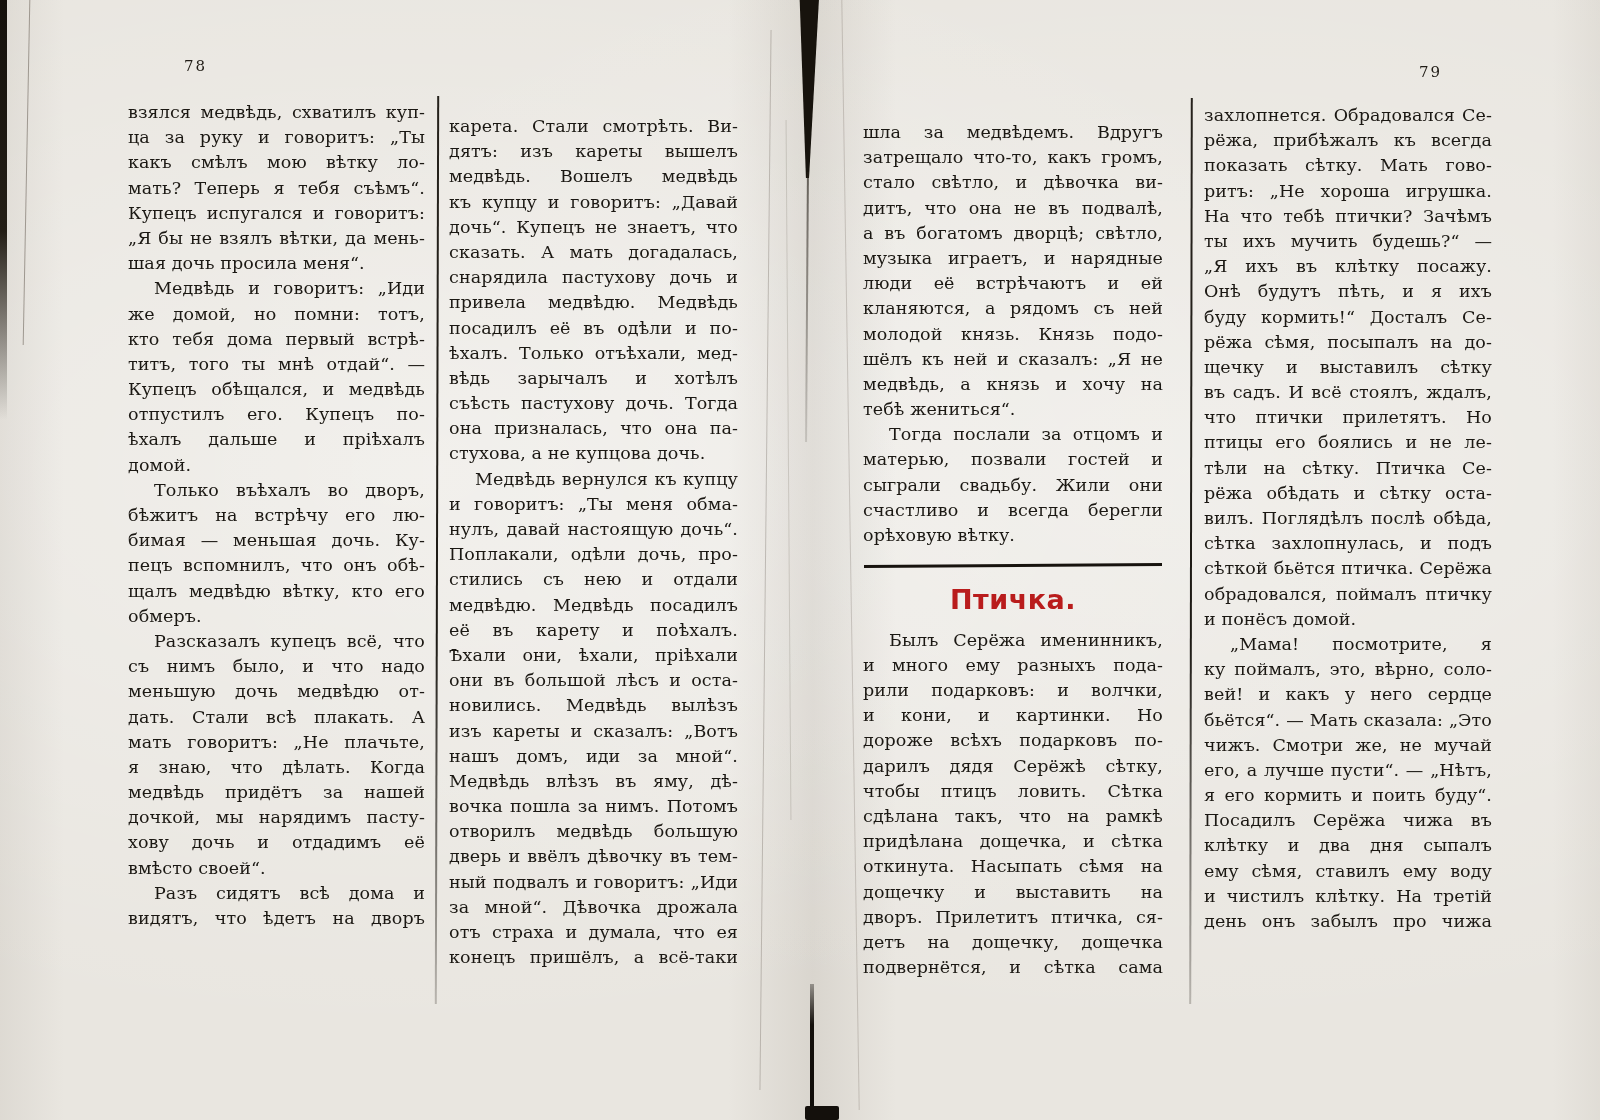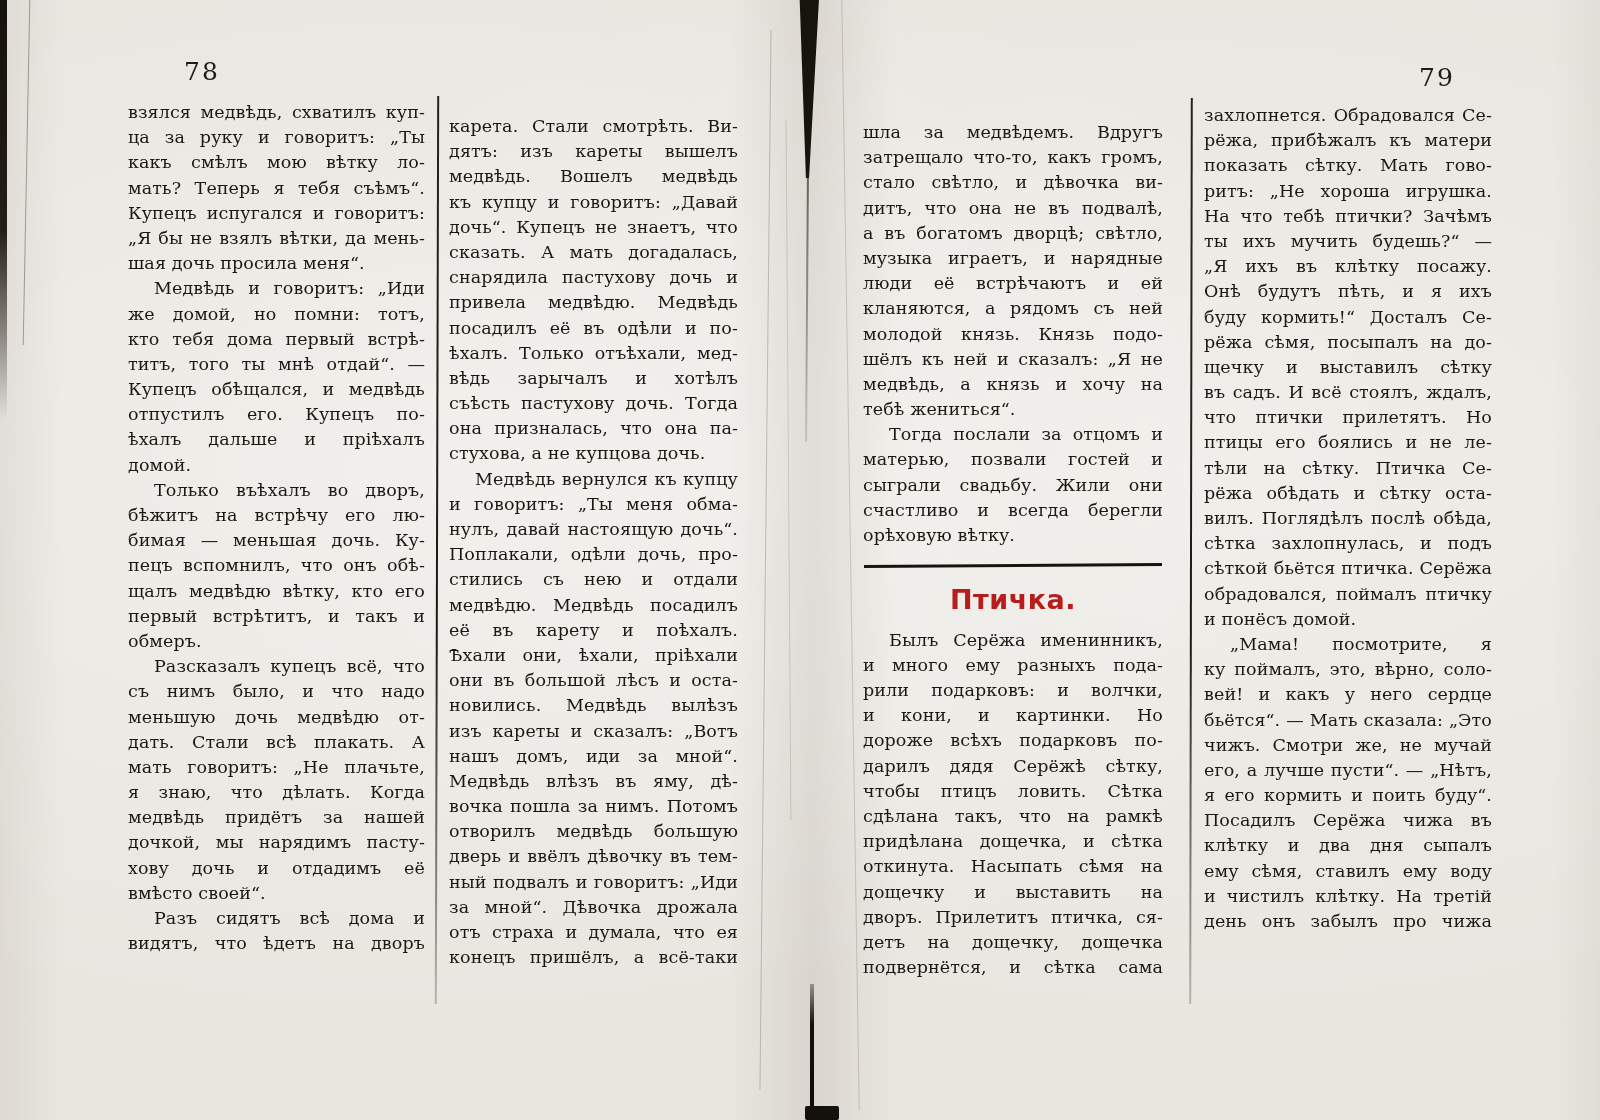--- a/index.html
+++ b/index.html
@@ -13,21 +13,21 @@
   .paper-shade{
     position:absolute;left:0;top:0;width:1600px;height:1120px;pointer-events:none;
     background:
       linear-gradient(90deg, rgba(120,110,95,.10) 0%, rgba(0,0,0,0) 4%),
       linear-gradient(270deg, rgba(120,110,95,.08) 0%, rgba(0,0,0,0) 3%),
       linear-gradient(90deg, rgba(0,0,0,0) 45.5%, rgba(110,100,85,.13) 50.8%, rgba(0,0,0,0) 56%),
       radial-gradient(ellipse at 26% 42%, rgba(255,255,255,.35), rgba(0,0,0,0) 62%),
       radial-gradient(ellipse at 74% 42%, rgba(255,255,255,.30), rgba(0,0,0,0) 62%);
   }
   .pagenum{
-    position:absolute;font-size:25px;letter-spacing:2px;color:#201c16;
+    position:absolute;font-size:15px;letter-spacing:2px;color:#201c16;
   }
   .col{position:absolute;}
   .line{
     height:25.2px;line-height:25.2px;font-size:17.5px;overflow:hidden;
     text-align:justify;letter-spacing:.1px;
   }
   .line.just{text-align-last:justify;}
   .line.ind{padding-left:26px;}
   .para{margin:0;}
   .secrule{
@@ -100,21 +100,20 @@
           <div class="line just">отпустилъ его. Купецъ по-</div>
           <div class="line just">ѣхалъ дальше и пріѣхалъ</div>
           <div class="line">домой.</div>
         </div>
         <div class="para">
           <div class="line just ind">Только въѣхалъ во дворъ,</div>
           <div class="line just">бѣжитъ на встрѣчу его лю-</div>
           <div class="line just">бимая — меньшая дочь. Ку-</div>
           <div class="line just">пецъ вспомнилъ, что онъ обѣ-</div>
           <div class="line just">щалъ медвѣдю вѣтку, кто его</div>
-          <div class="line just">первый встрѣтитъ, и такъ и</div>
           <div class="line">обмеръ.</div>
         </div>
         <div class="para">
           <div class="line just ind">Разсказалъ купецъ всё, что</div>
           <div class="line just">съ нимъ было, и что надо</div>
           <div class="line just">меньшую дочь медвѣдю от-</div>
           <div class="line just">дать. Стали всѣ плакать. А</div>
           <div class="line just">мать говоритъ: „Не плачьте,</div>
           <div class="line just">я знаю, что дѣлать. Когда</div>
           <div class="line just">медвѣдь придётъ за нашей</div>
@@ -210,21 +209,21 @@
           <div class="line just">дощечку и выставить на</div>
           <div class="line just">дворъ. Прилетитъ птичка, ся-</div>
           <div class="line just">детъ на дощечку, дощечка</div>
           <div class="line just">подвернётся, и сѣтка сама</div>
         </div>
       </div>
     <div class="divider d2"></div>
     <div class="col" style="left:1204px;top:103px;width:288px;">
         <div class="para">
           <div class="line just">захлопнется. Обрадовался Се-</div>
-          <div class="line just">рёжа, прибѣжалъ къ матери</div>
+          <div class="line just">рёжа, прибѣжалъ къ всегда</div>
           <div class="line just">показать сѣтку. Мать гово-</div>
           <div class="line just">ритъ: „Не хороша игрушка.</div>
           <div class="line just">На что тебѣ птички? Зачѣмъ</div>
           <div class="line just">ты ихъ мучить будешь?“ —</div>
           <div class="line just">„Я ихъ въ клѣтку посажу.</div>
           <div class="line just">Онѣ будутъ пѣть, и я ихъ</div>
           <div class="line just">буду кормить!“ Досталъ Се-</div>
           <div class="line just">рёжа сѣмя, посыпалъ на до-</div>
           <div class="line just">щечку и выставилъ сѣтку</div>
           <div class="line just">въ садъ. И всё стоялъ, ждалъ,</div>

